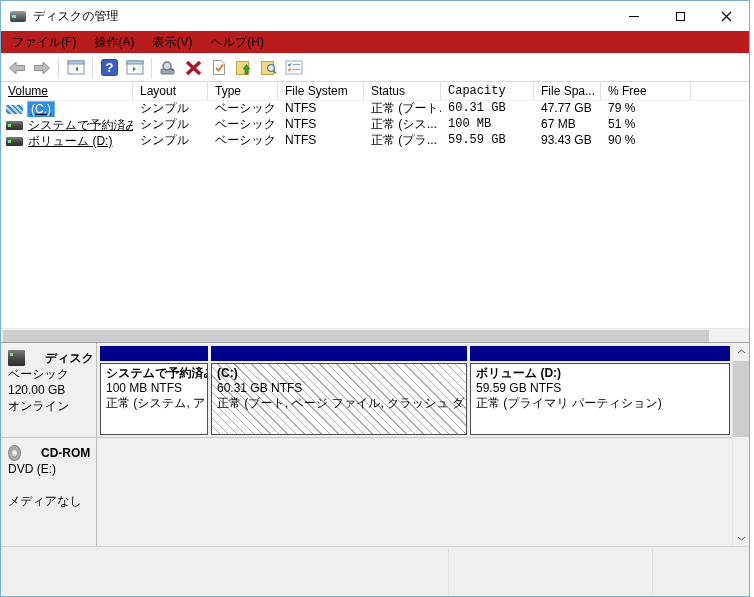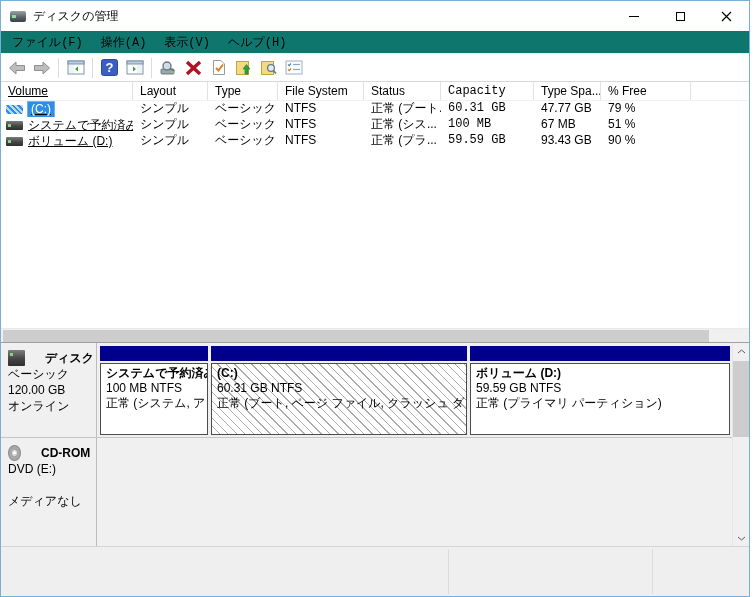--- a/index.html
+++ b/index.html
@@ -11,21 +11,21 @@
   
   .titlebar { height:30px; flex:none; display:flex; align-items:center; background:#fff; }
   .title-icon { width:16px; height:11px; margin:0 7px 0 9px; background:linear-gradient(180deg,#9aa2a8 0%,#5c646b 55%,#394047 100%); border-radius:2px; position:relative; flex:none; }
   .title-icon::after { content:""; position:absolute; left:2px; top:4px; width:4px; height:3px; background:#86e39a; }
   .win-controls { margin-left:auto; display:flex; height:100%; }
   .win-btn { width:46px; height:100%; display:flex; align-items:center; justify-content:center; }
   .glyph-min { width:10px; height:1px; background:#000; }
   .glyph-max { width:9px; height:9px; border:1px solid #000; }
 
   
-  .menubar { height:23px; flex:none; display:flex; align-items:flex-end; padding-left:2px; background:#0f766e; border-bottom:1px solid #f2f2f2;font-family:Liberation Mono, monospace; }
+  .menubar { height:23px; flex:none; display:flex; align-items:flex-end; padding-left:2px; background:#b91c1c; border-bottom:1px solid #f2f2f2; }
   .menu-item { padding:0 9px; height:100%; display:flex; align-items:center; white-space:nowrap; }
 
   
   .toolbar { height:28px; flex:none; display:flex; align-items:center; padding-left:3px; background:#fff; border-bottom:1px solid #d8d8d8; }
   .tb-btn { width:23px; height:23px; display:flex; align-items:center; justify-content:center; margin:0 1px; }
   .tb-sep { width:1px; height:20px; background:#dcdcdc; margin:0 4px; flex:none; }
 
   
   .listpane { height:260px; flex:none; position:relative; background:#fff; }
   .list-header { display:flex; height:19px; border-bottom:1px solid #f0f0f0; }
@@ -186,21 +186,21 @@
   </div>
 
   <div class="listpane">
     <div class="list-header">
       <div class="hcell c0">Volume</div>
       <div class="hcell c1">Layout</div>
       <div class="hcell c2">Type</div>
       <div class="hcell c3">File System</div>
       <div class="hcell c4">Status</div>
       <div class="hcell c5">Capacity</div>
-      <div class="hcell c6">Type Spa...</div>
+      <div class="hcell c6">File Spa...</div>
       <div class="hcell c7">% Free</div>
       <div class="hcell c8"></div>
     </div>
 
     <div class="list-row">
       <div class="cell vol-cell c0">
         <div class="drive-icon sel"></div>
         <span class="sel-text">(C:)</span>
       </div>
       <div class="cell c1">シンプル</div>

